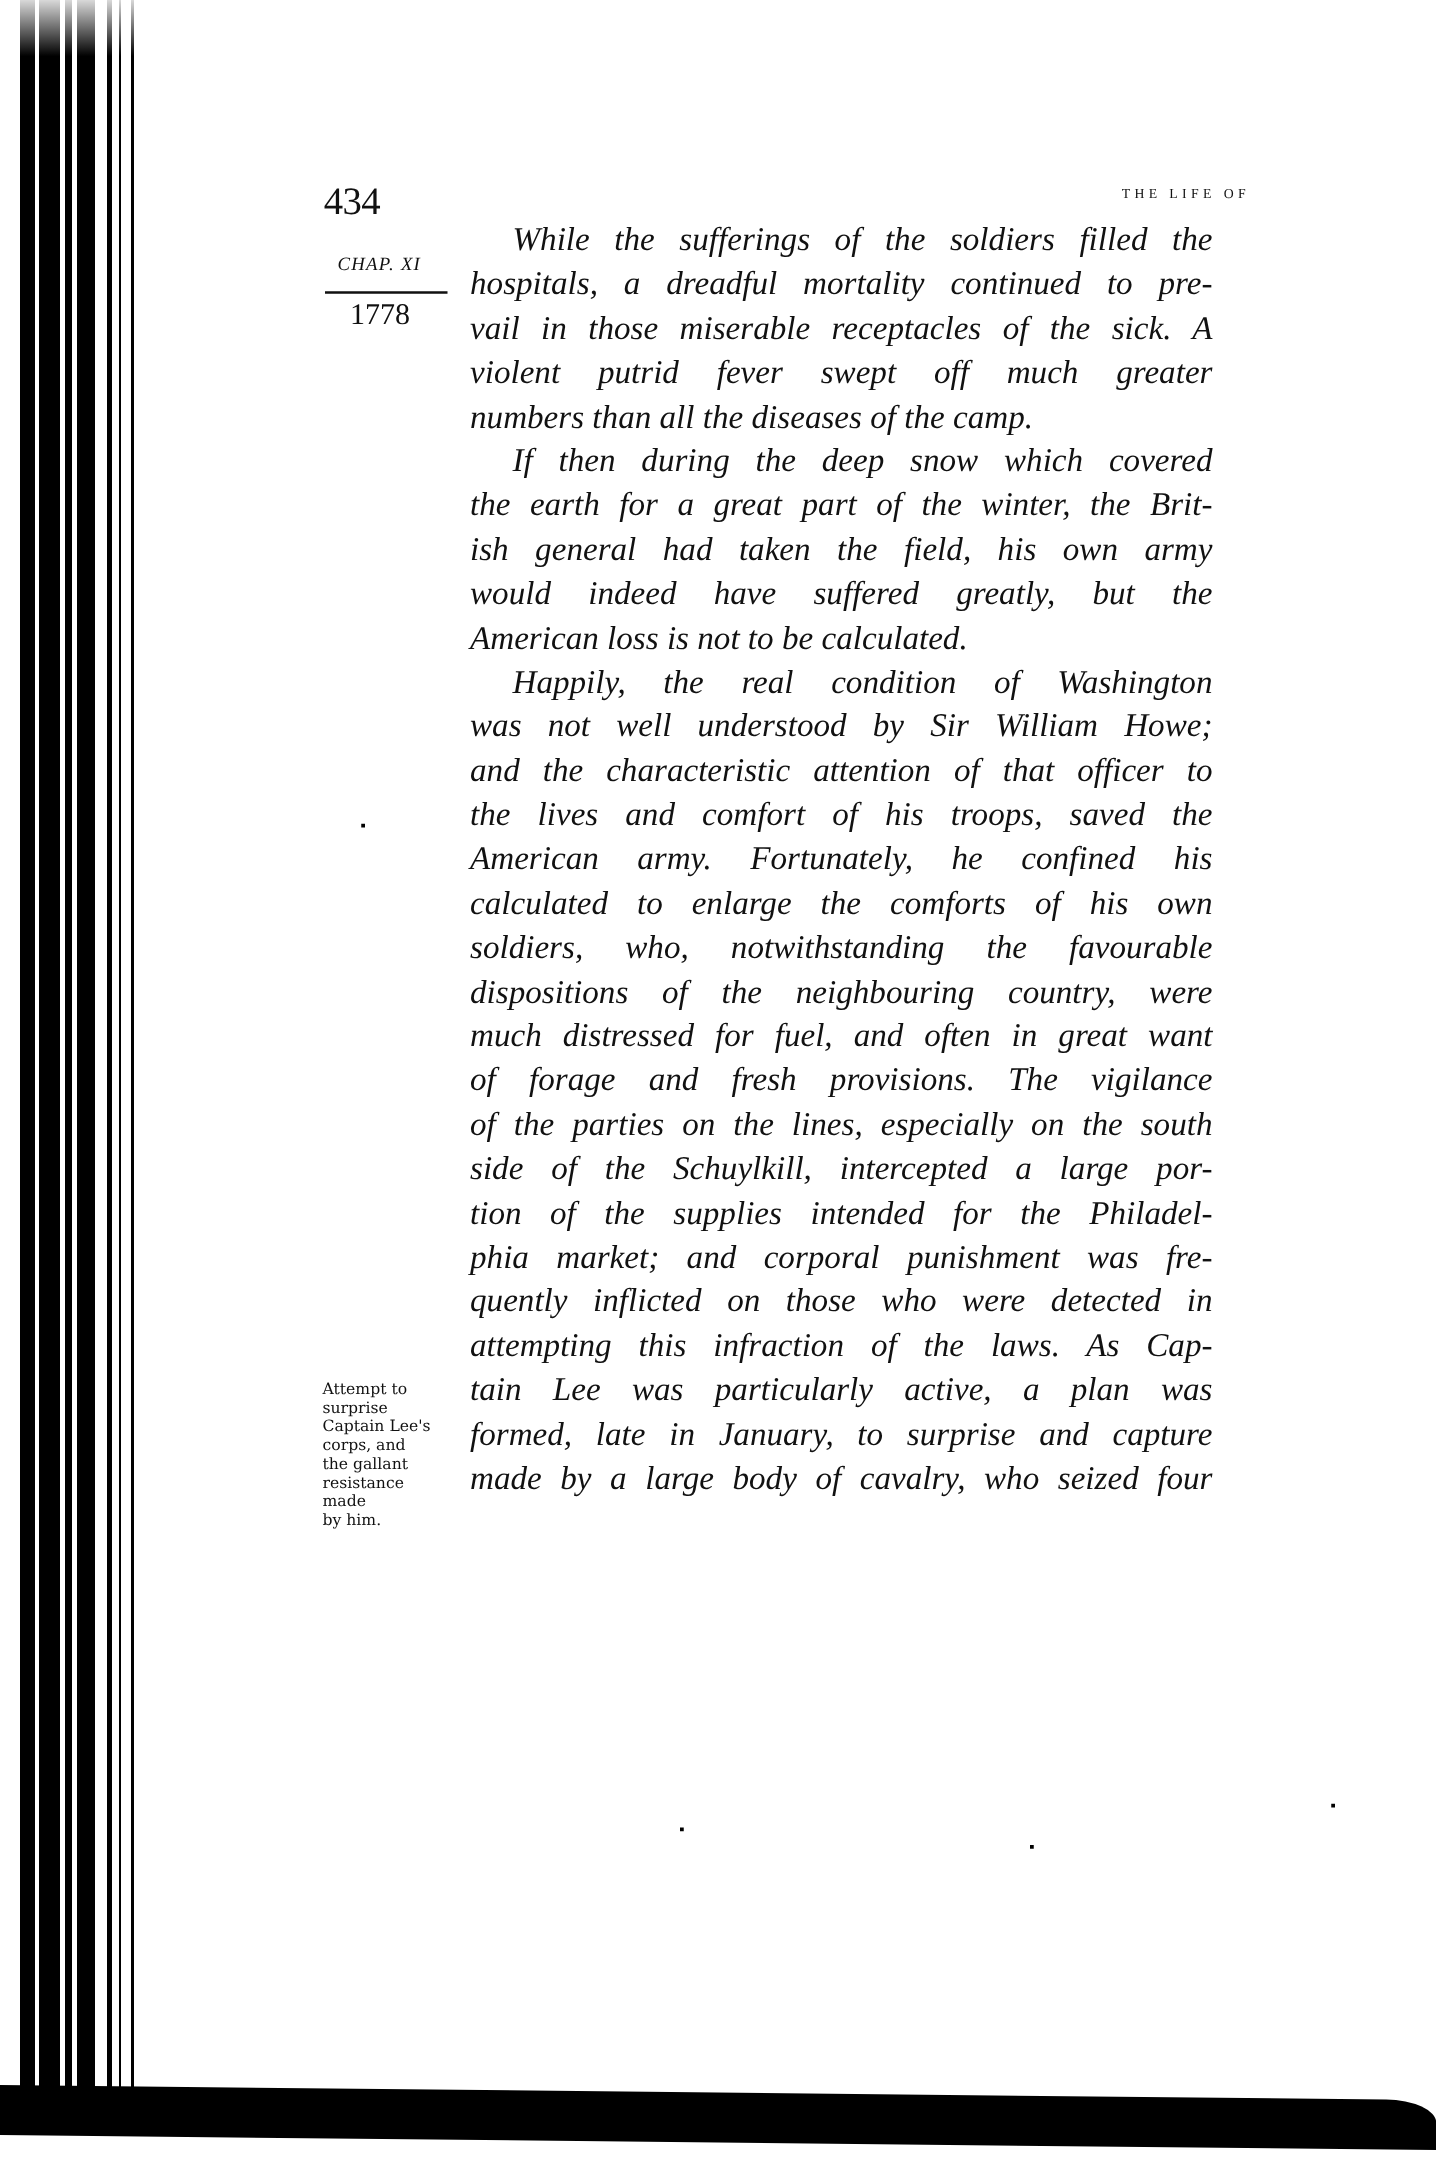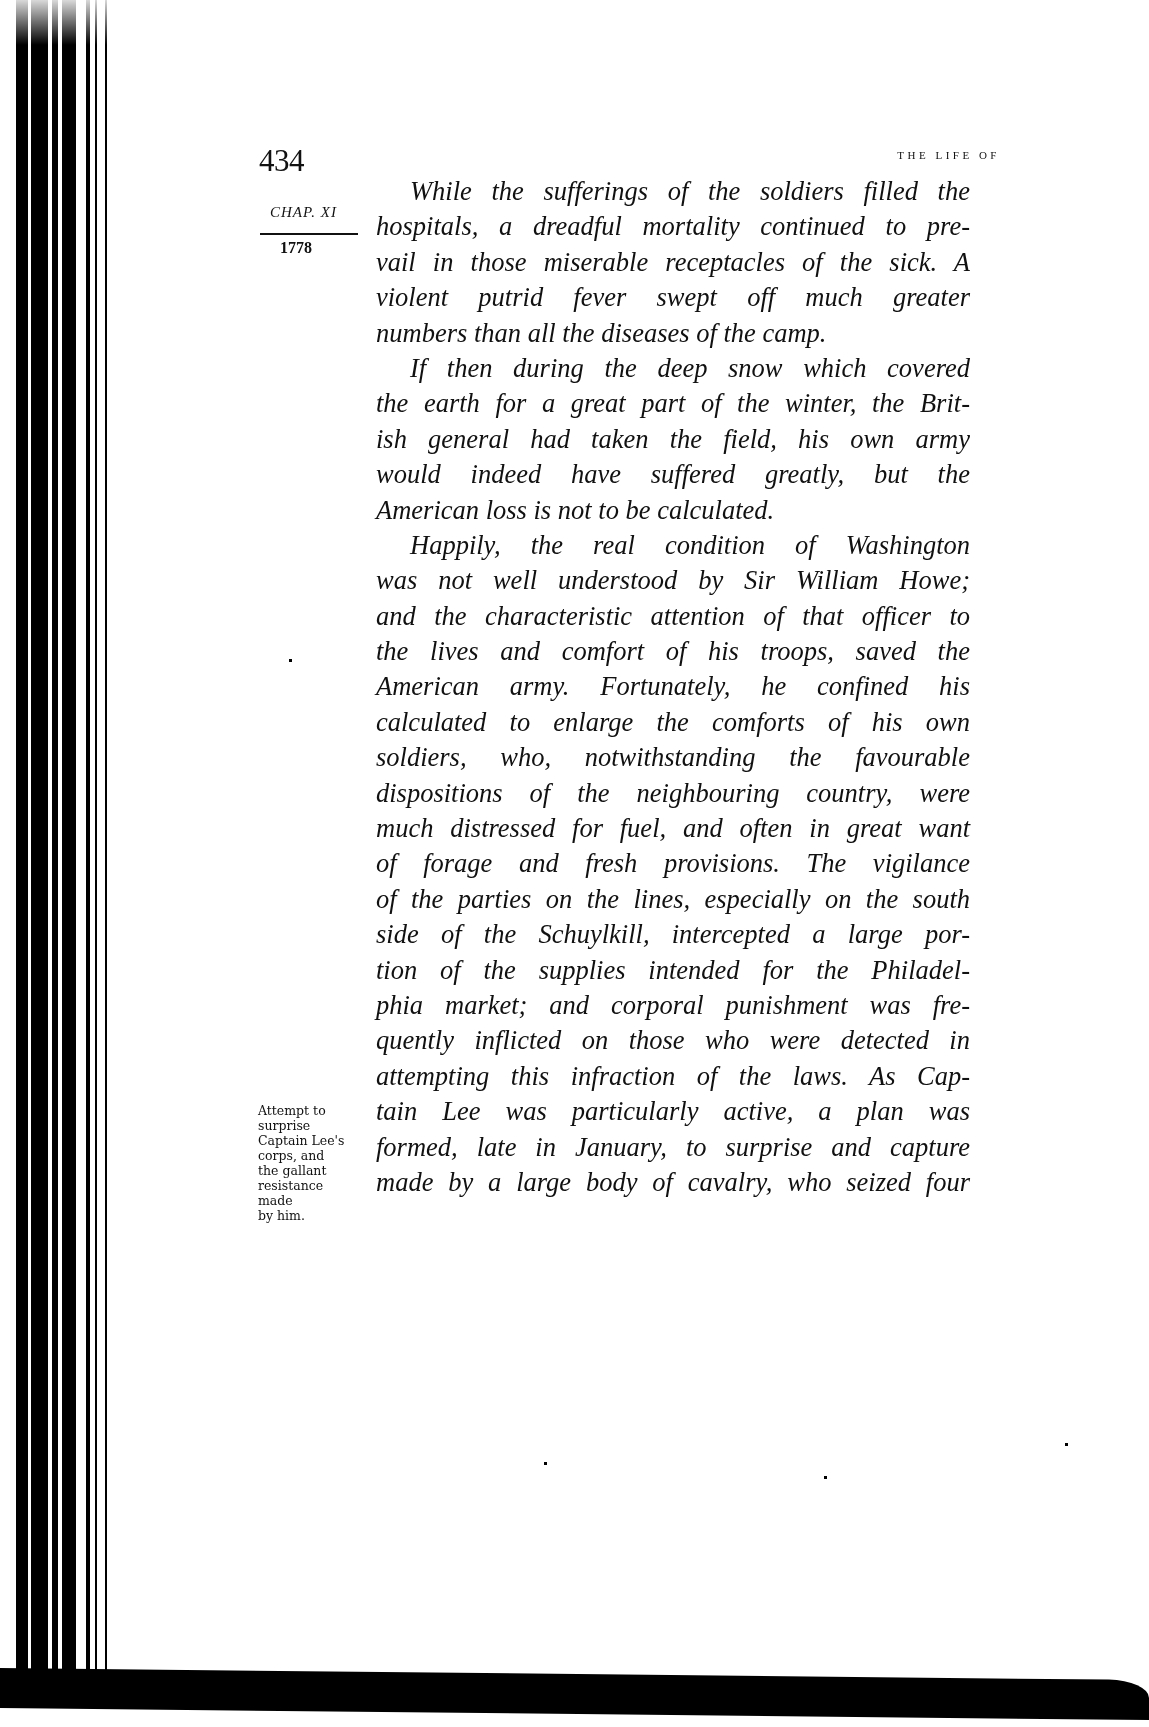--- a/index.html
+++ b/index.html
@@ -96,24 +96,23 @@
       padding-left: 12px;
       line-height: 20px;
     }
     .chap-rule {
       width: 98px;
       height: 2px;
       background: #111;
       margin: 11px 0 0 2px;
     }
     .chap-year {
-      font-size: 16px;
+      font-size: 24px;
       padding-left: 22px;
       margin-top: 4px;
-      font-weight: bold;
     }
     .sidenote {
       position: absolute;
       left: 258px;
       top: 1103px;
       width: 100px;
       font-family: "DejaVu Serif", serif;
       font-size: 12.5px;
       line-height: 15px;
     }

